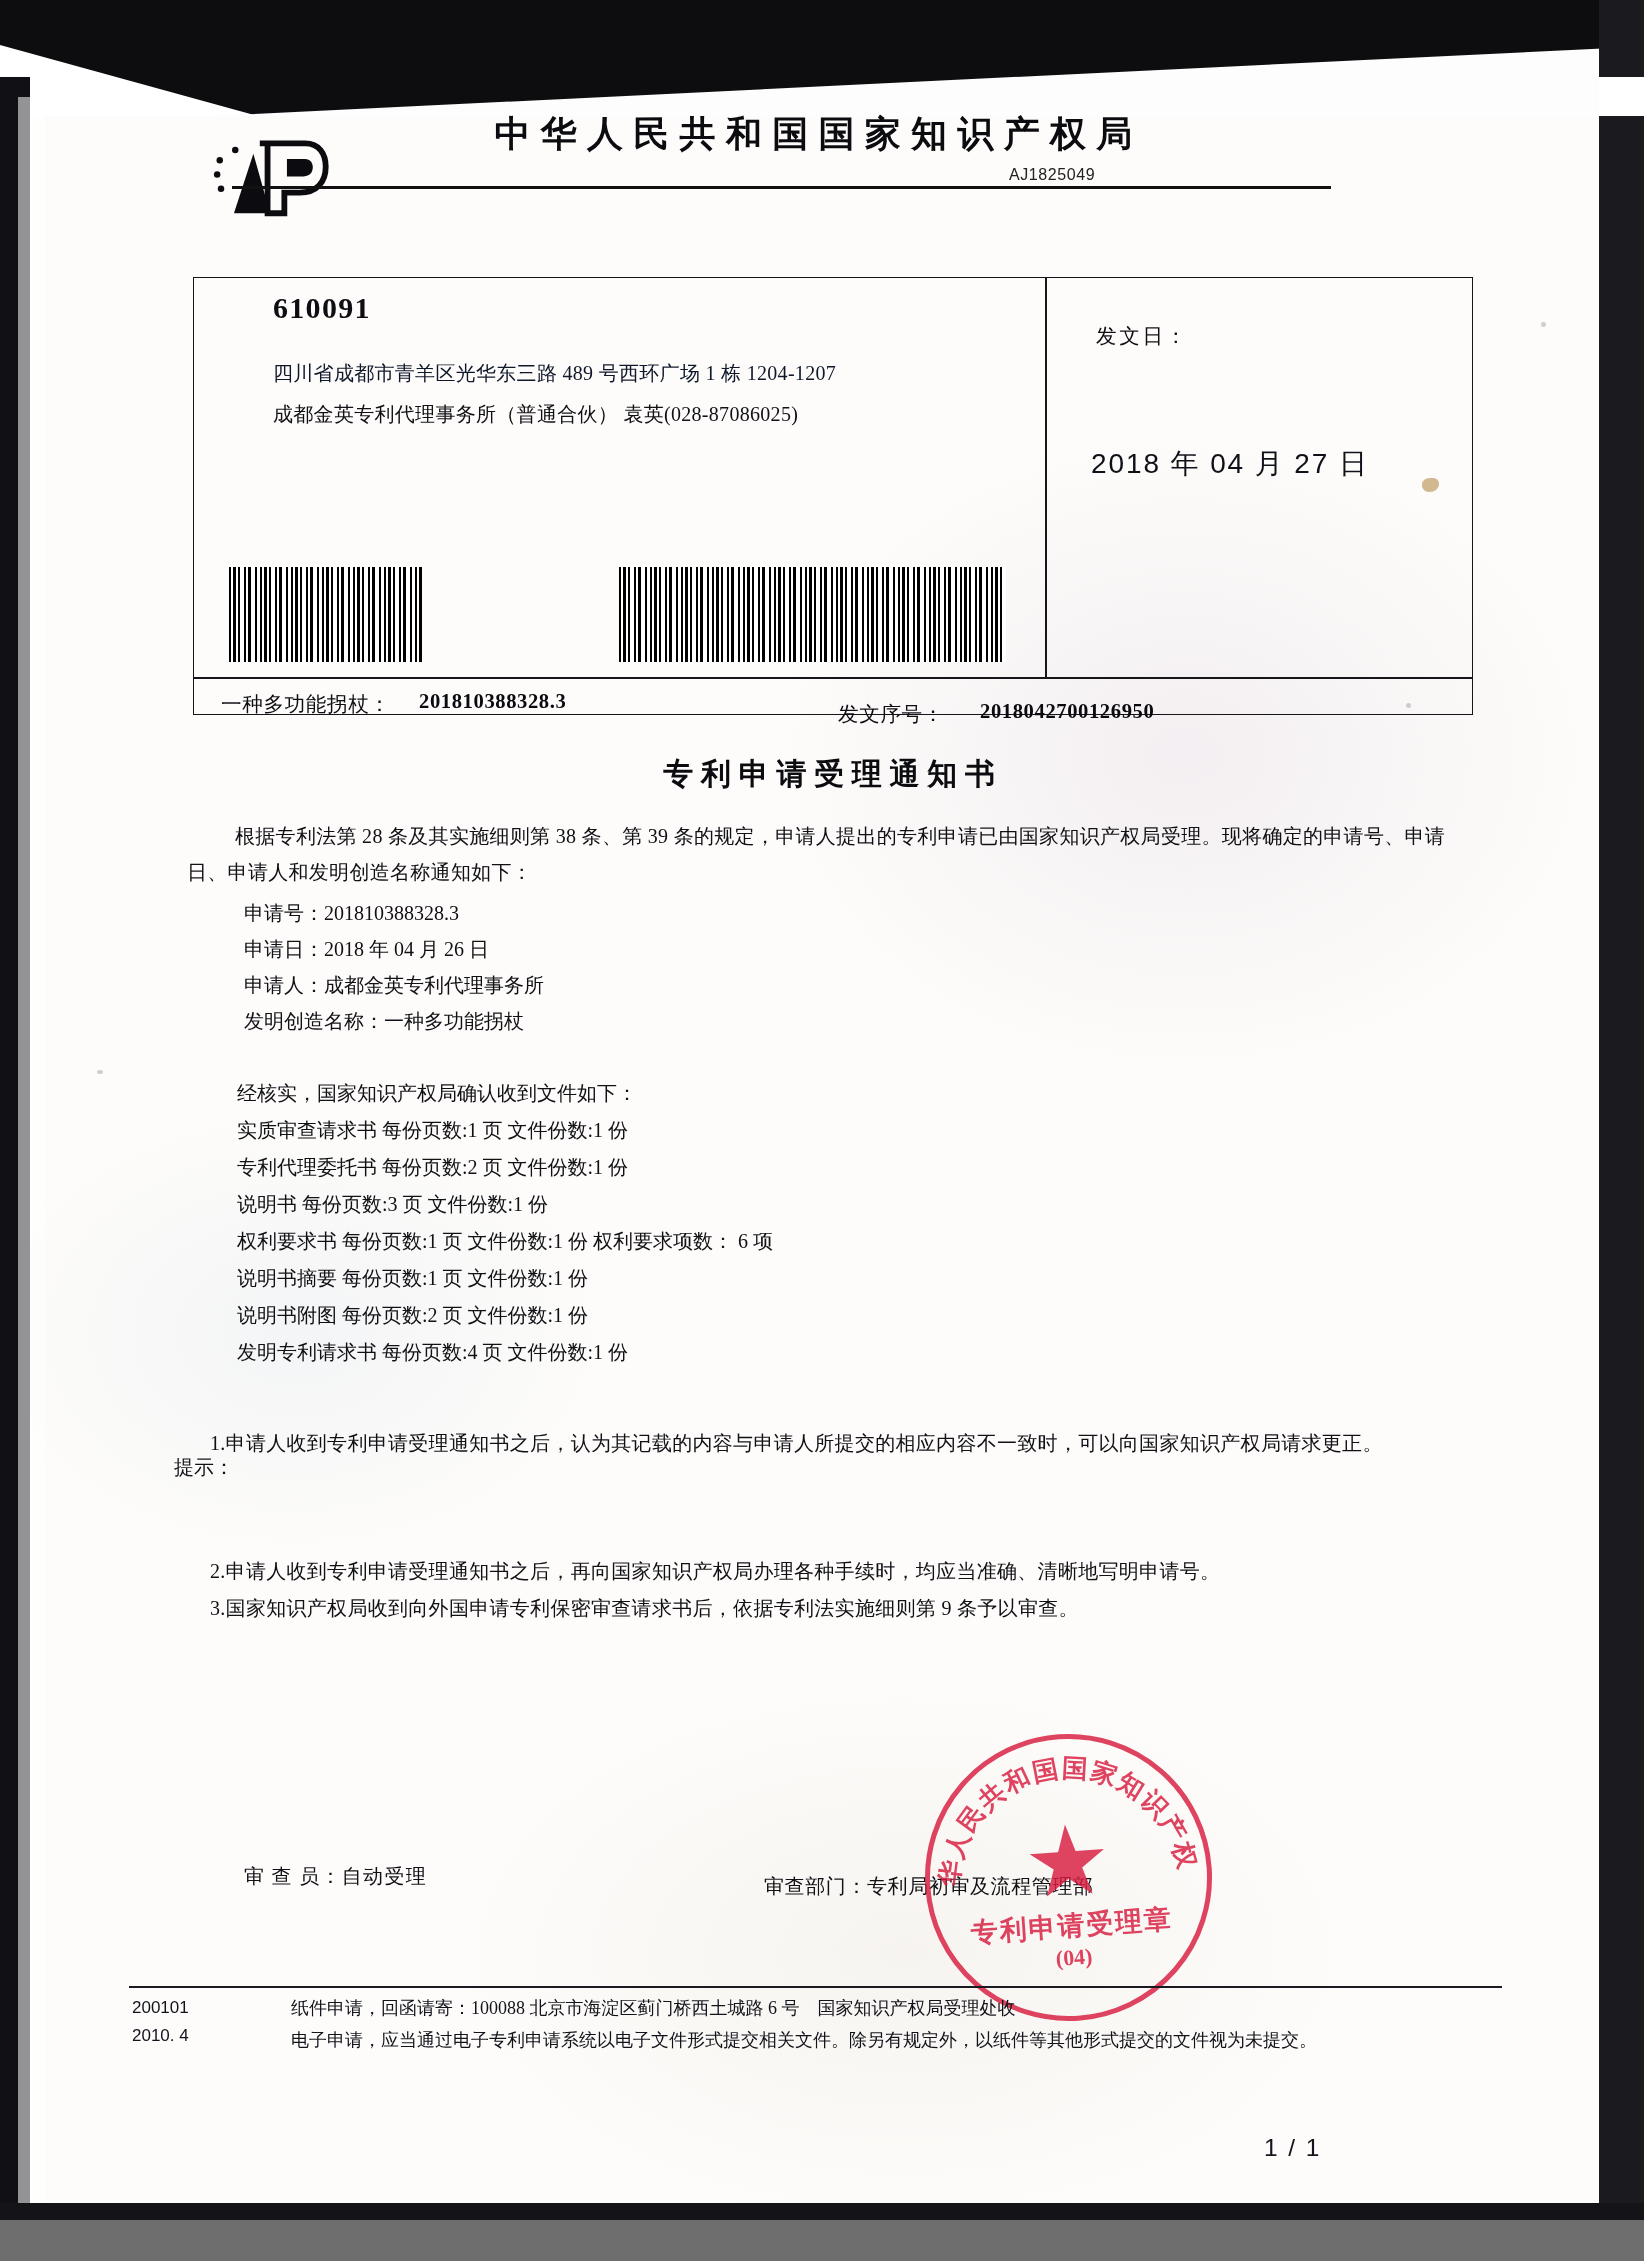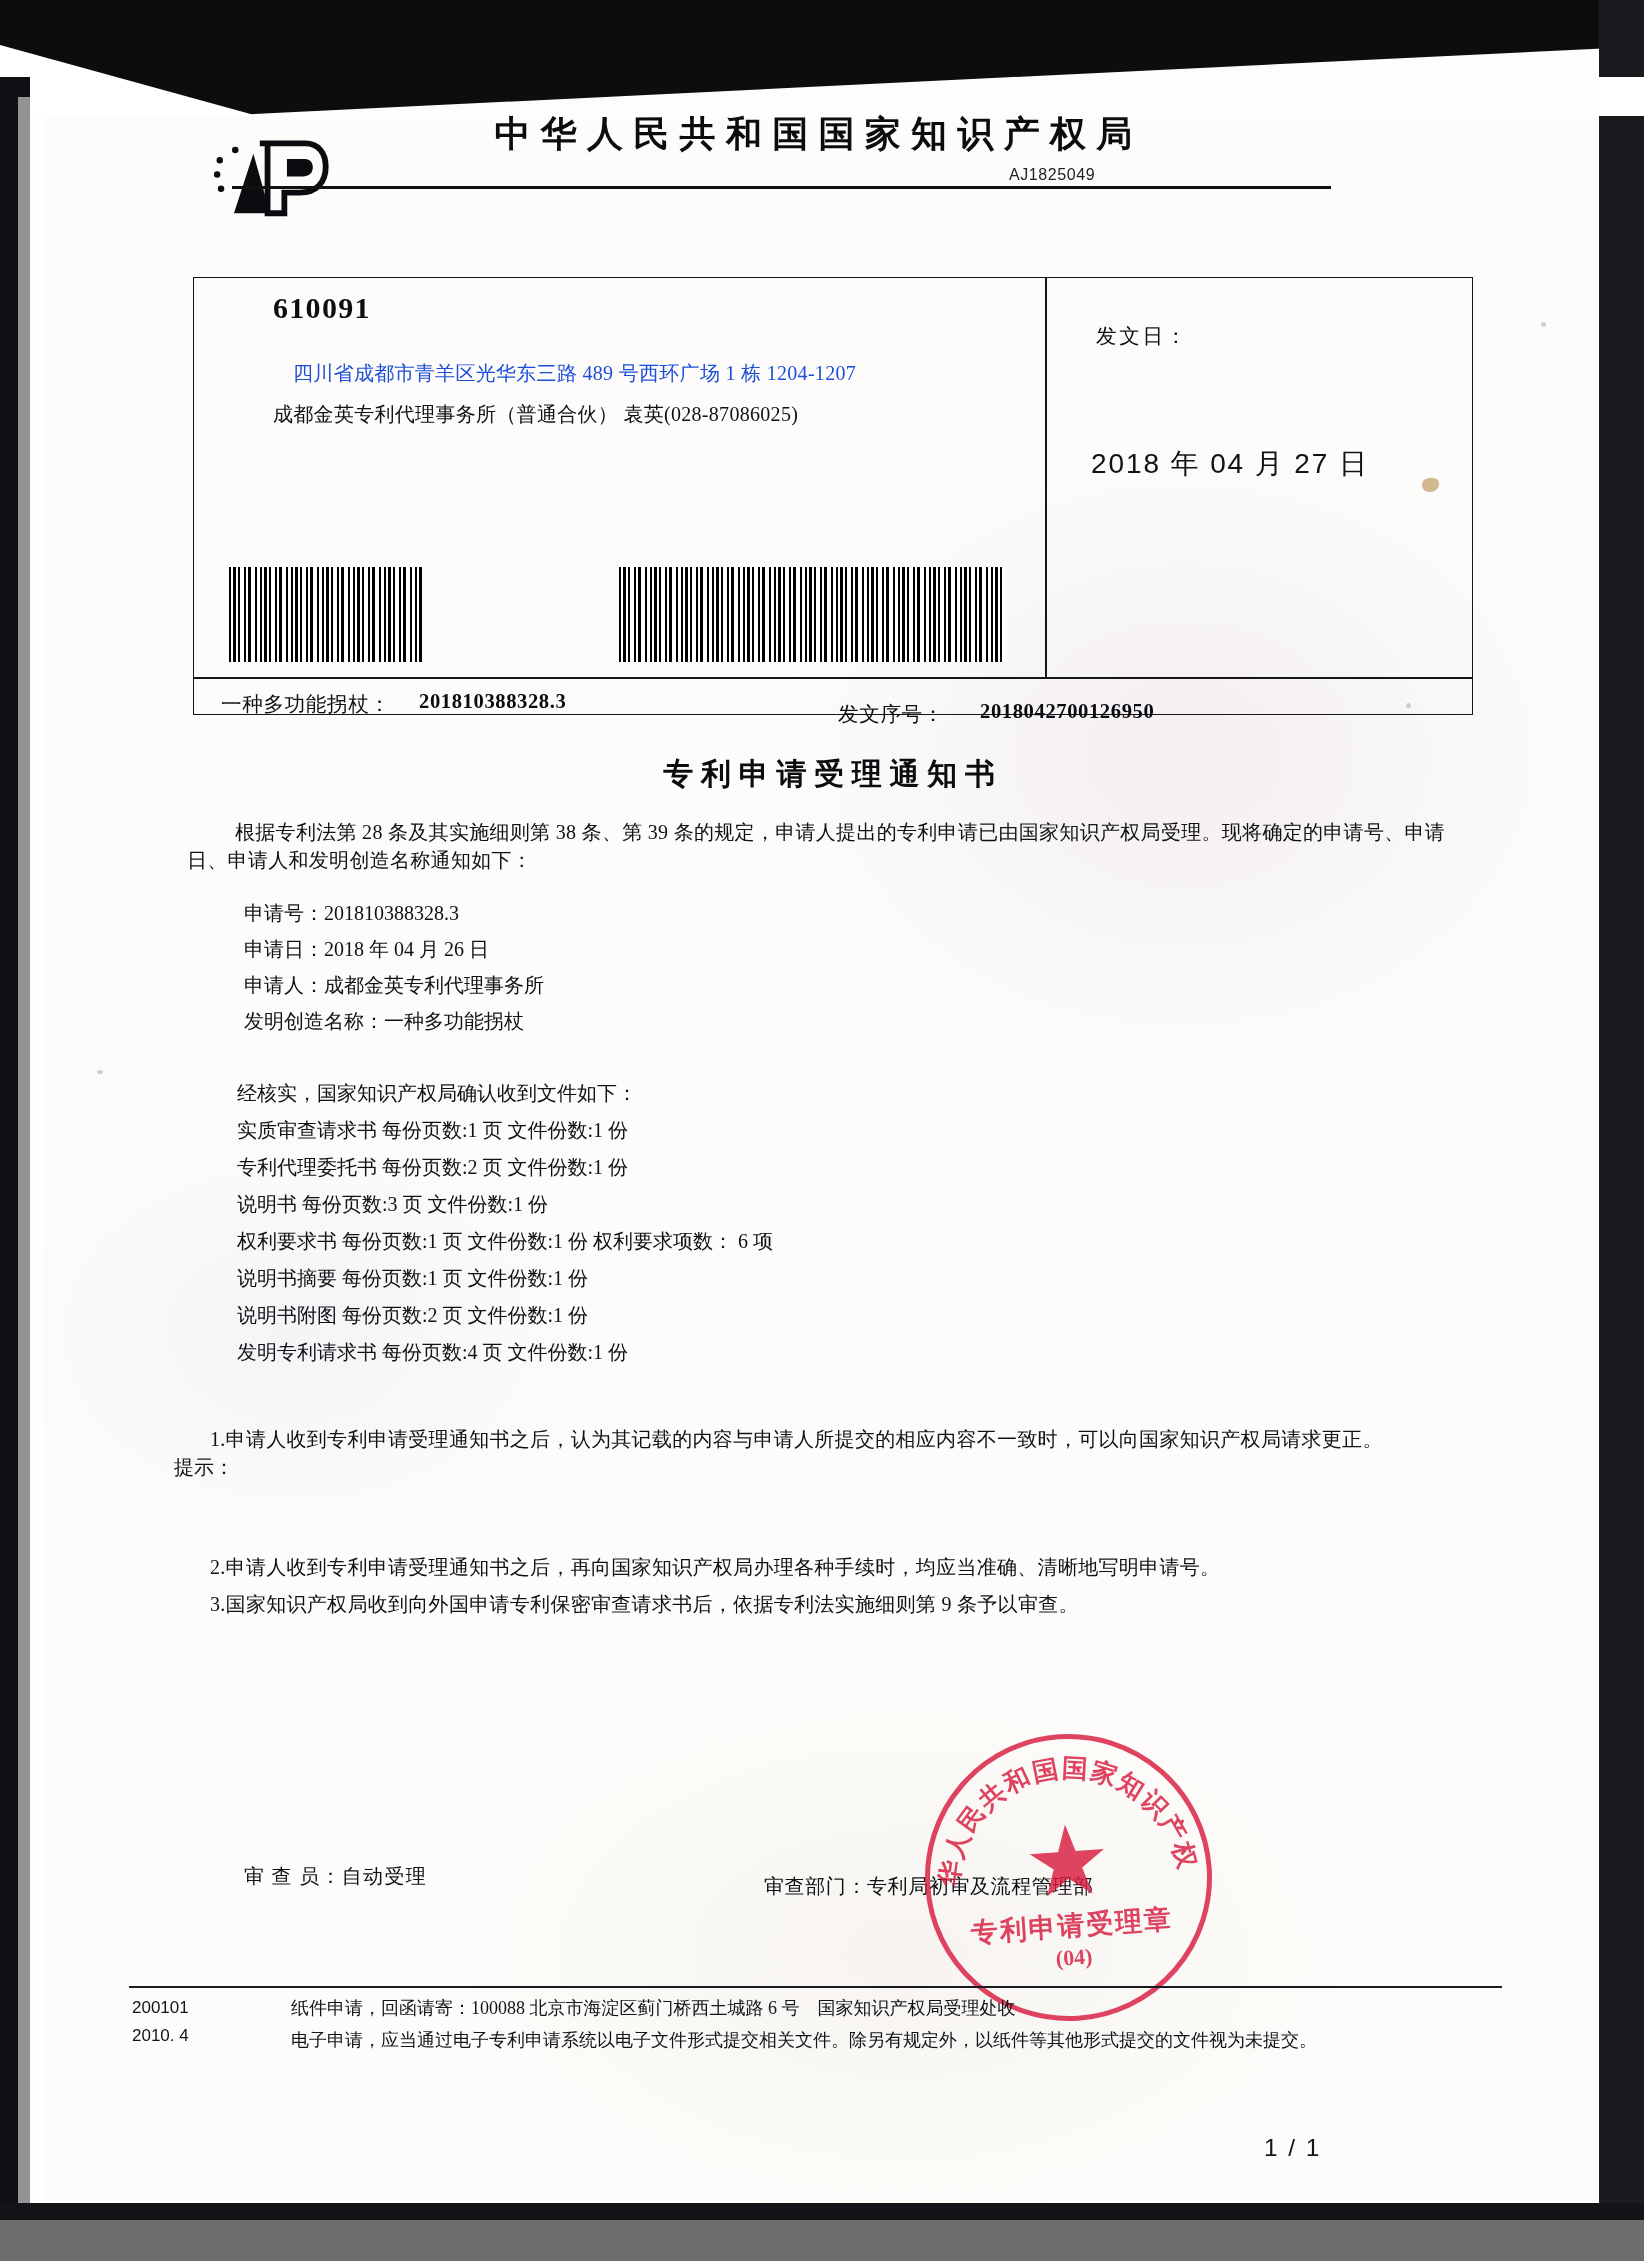--- a/index.html
+++ b/index.html
@@ -153,23 +153,22 @@
     font-size: 30px;
     font-weight: bold;
     letter-spacing: 1.3px;
     color: #0d0d12;
     font-family: "Liberation Serif", serif;
   }
   .addr1 {
     position: absolute;
     left: 273px; top: 360px;
     font-size: 20px;
-    color: #1d4ed8;
+    color: #0f172a;
     letter-spacing: 0.3px;
-    margin-left: 20px;
   }
   .addr2 {
     position: absolute;
     left: 273px; top: 401px;
     font-size: 20px;
     color: #101015;
     letter-spacing: 0.3px;
   }
   .send-label {
     position: absolute;
@@ -248,21 +247,21 @@
     width: 1280px;
     text-align: center;
     font-size: 30px;
     font-weight: bold;
     letter-spacing: 7.7px;
     color: #0b0b10;
   }
   .para {
     position: absolute;
     font-size: 20px;
-    line-height: 28px;
+    line-height: 36px;
     color: #101015;
     letter-spacing: 0.3px;
   }
   #intro {
     left: 187px; top: 818px;
     width: 1293px;
     text-indent: 48px;
   }
   .field-list {
     position: absolute;

